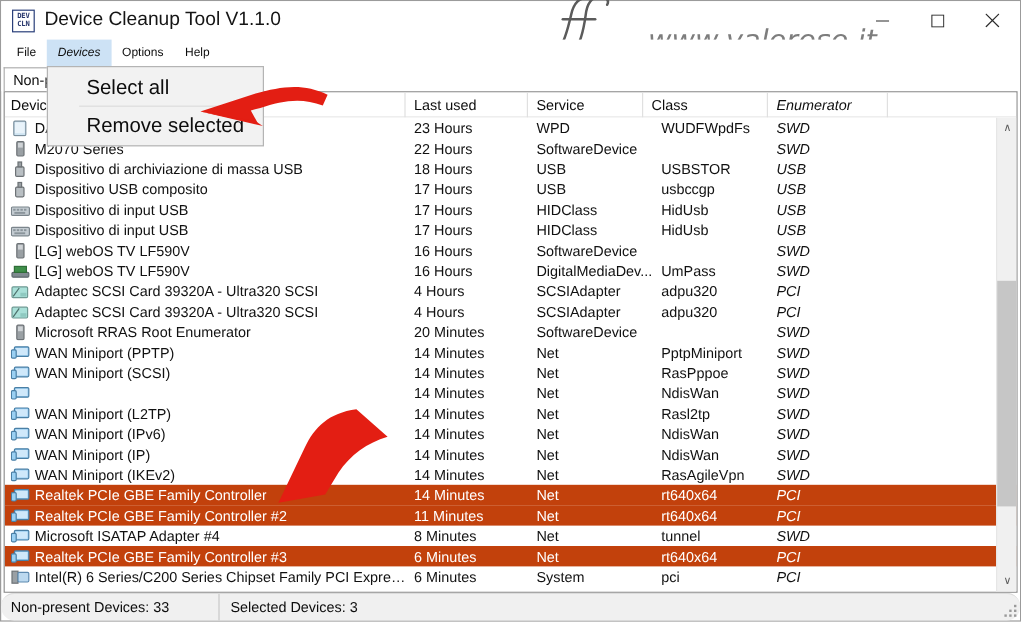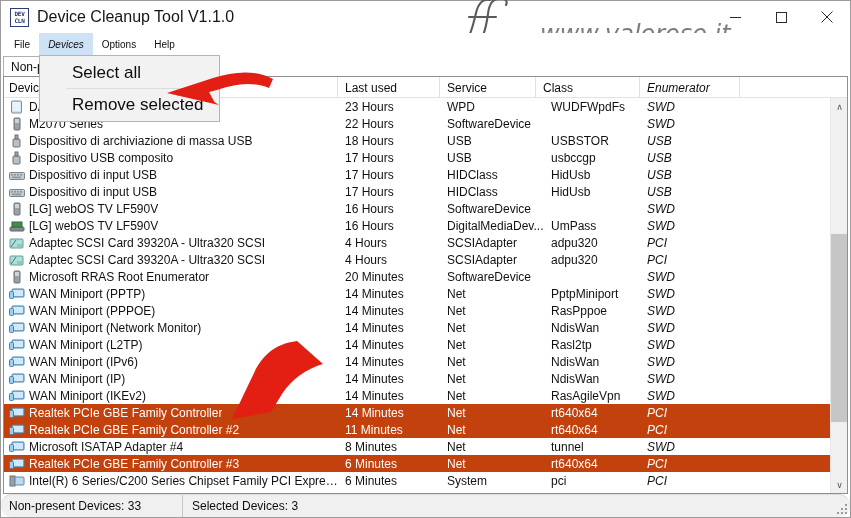--- a/index.html
+++ b/index.html
@@ -394,36 +394,35 @@
             <div class="cell c-enum">SWD</div>
             <div class="cell c-com"></div>
           </div>
           <div class="row">
             <div class="cell c-name">
               <span class="devicon"><svg width="16" height="14" viewBox="0 0 16 14">
                   <rect x="3" y="2" width="12" height="8" rx="1" fill="#8fc8ef" stroke="#4a7fa5"></rect>
                   <rect x="4" y="3" width="10" height="6" fill="#cfe8fa"></rect>
                   <rect x="0.5" y="4.5" width="4" height="7" rx="1" fill="#9ad0f3" stroke="#4a7fa5"></rect>
                 </svg></span>
-              <span class="lbl">WAN Miniport (PPPOE)</span>
+              <span class="lbl">WAN Miniport (SCSI)</span>
             </div>
             <div class="cell c-last">14 Minutes</div>
             <div class="cell c-class">Net</div>
             <div class="cell c-service">RasPppoe</div>
             <div class="cell c-enum">SWD</div>
             <div class="cell c-com"></div>
           </div>
           <div class="row">
             <div class="cell c-name">
               <span class="devicon"><svg width="16" height="14" viewBox="0 0 16 14">
                   <rect x="3" y="2" width="12" height="8" rx="1" fill="#8fc8ef" stroke="#4a7fa5"></rect>
                   <rect x="4" y="3" width="10" height="6" fill="#cfe8fa"></rect>
                   <rect x="0.5" y="4.5" width="4" height="7" rx="1" fill="#9ad0f3" stroke="#4a7fa5"></rect>
                 </svg></span>
-              <span class="lbl">WAN Miniport (Network Monitor)</span>
             </div>
             <div class="cell c-last">14 Minutes</div>
             <div class="cell c-class">Net</div>
             <div class="cell c-service">NdisWan</div>
             <div class="cell c-enum">SWD</div>
             <div class="cell c-com"></div>
           </div>
           <div class="row">
             <div class="cell c-name">
               <span class="devicon"><svg width="16" height="14" viewBox="0 0 16 14">

